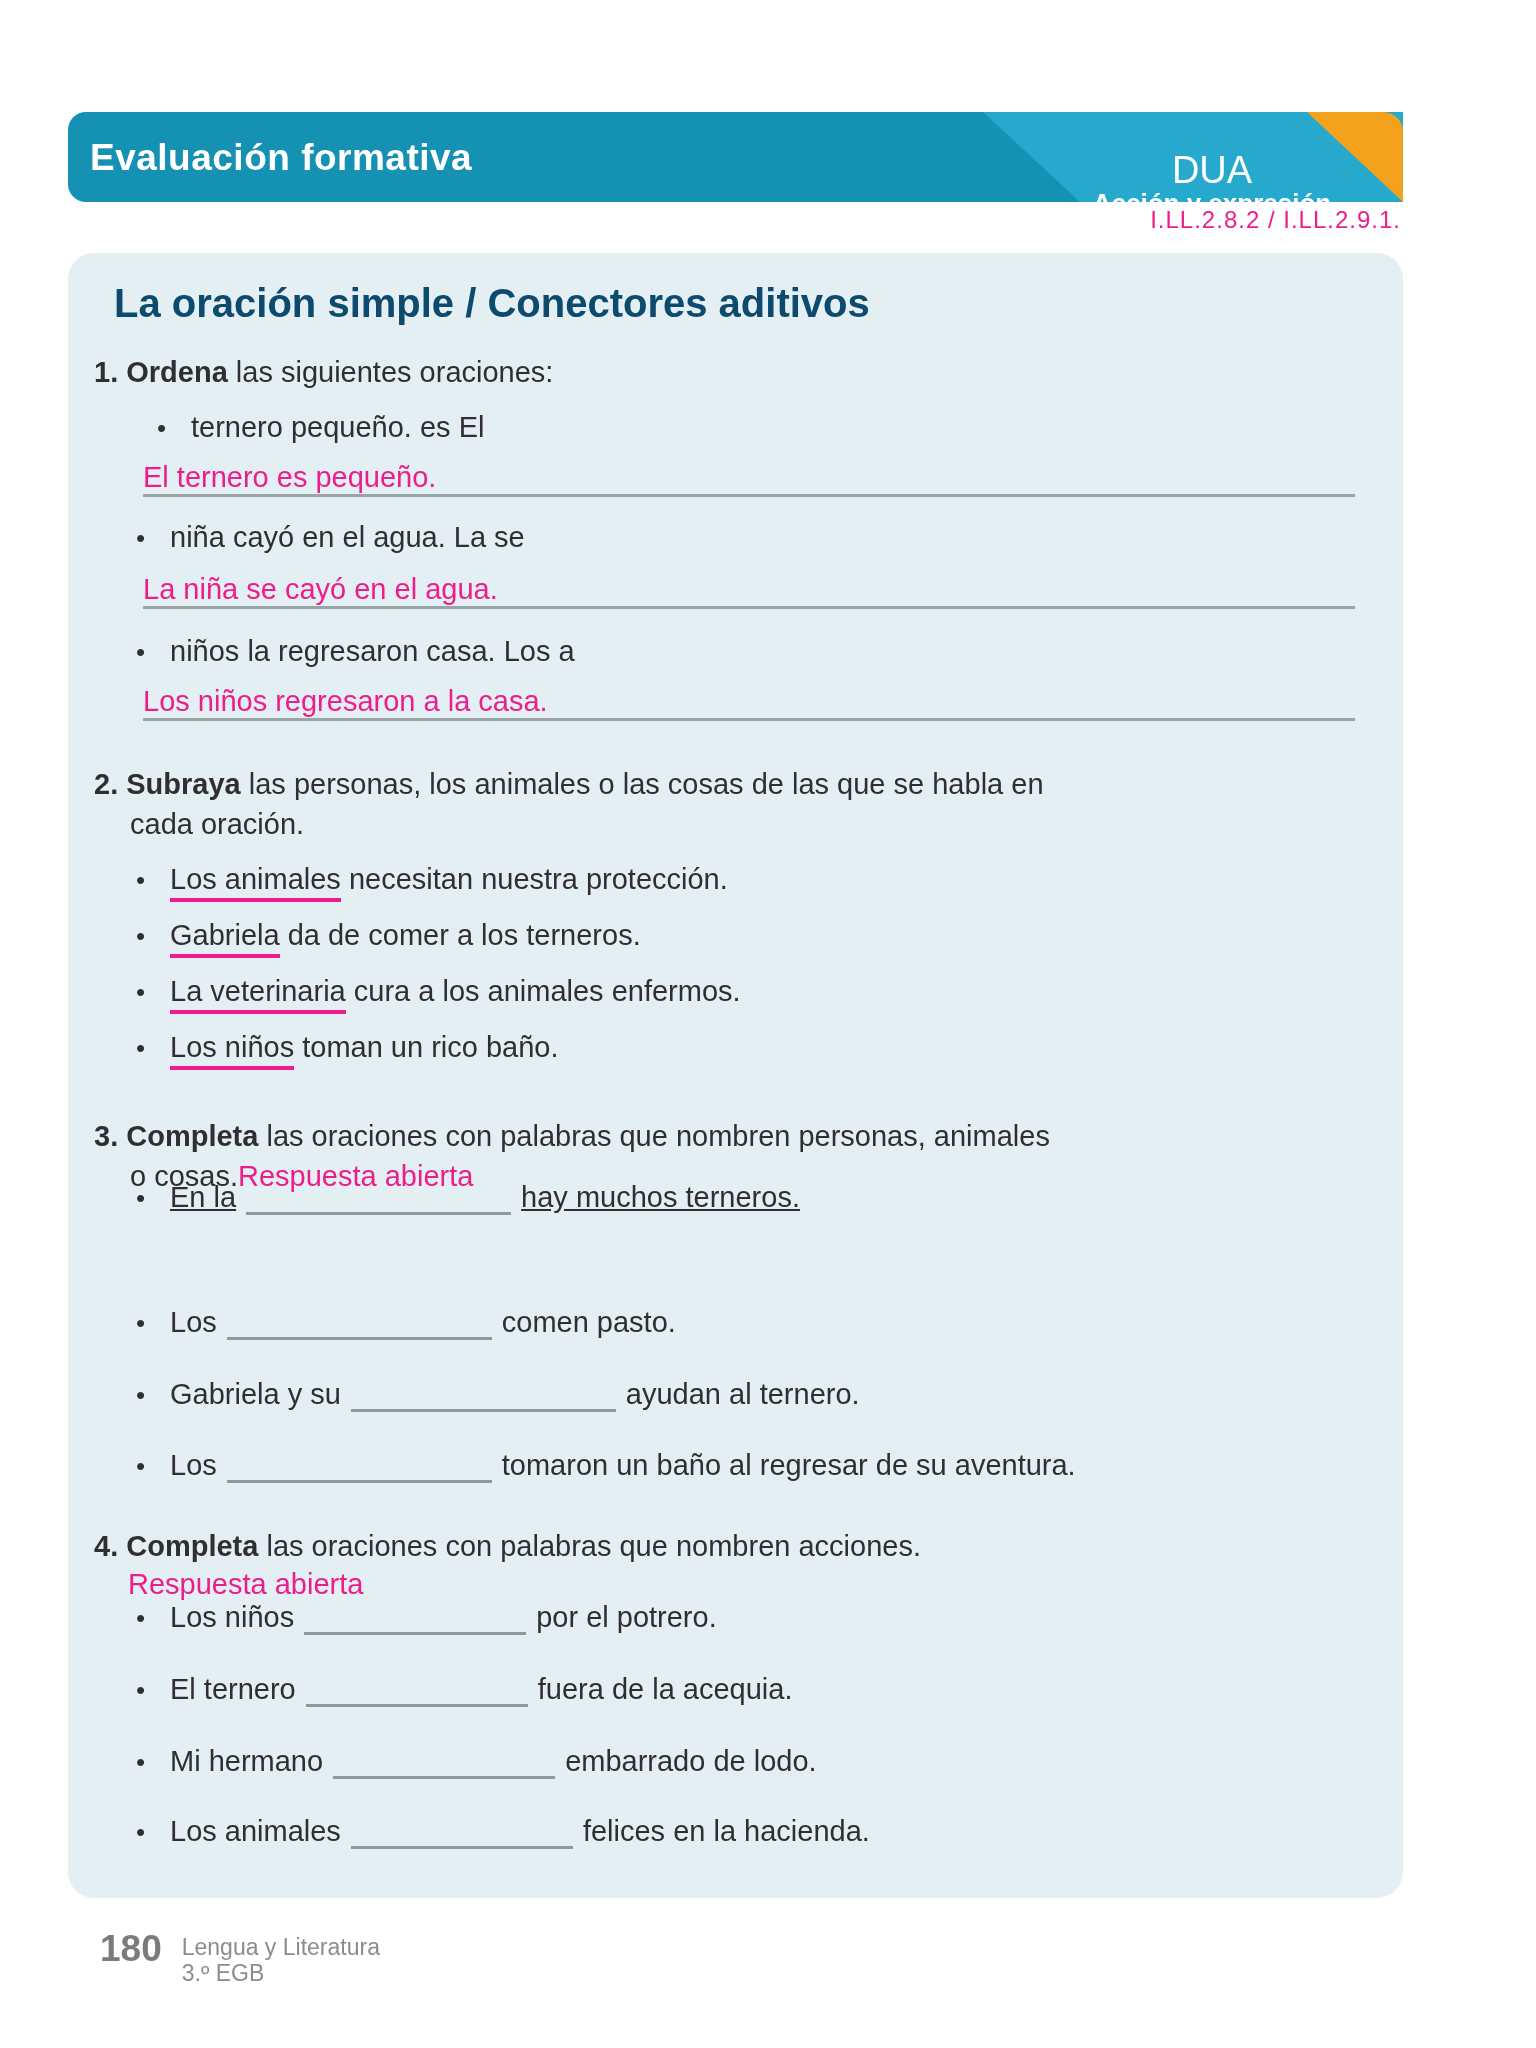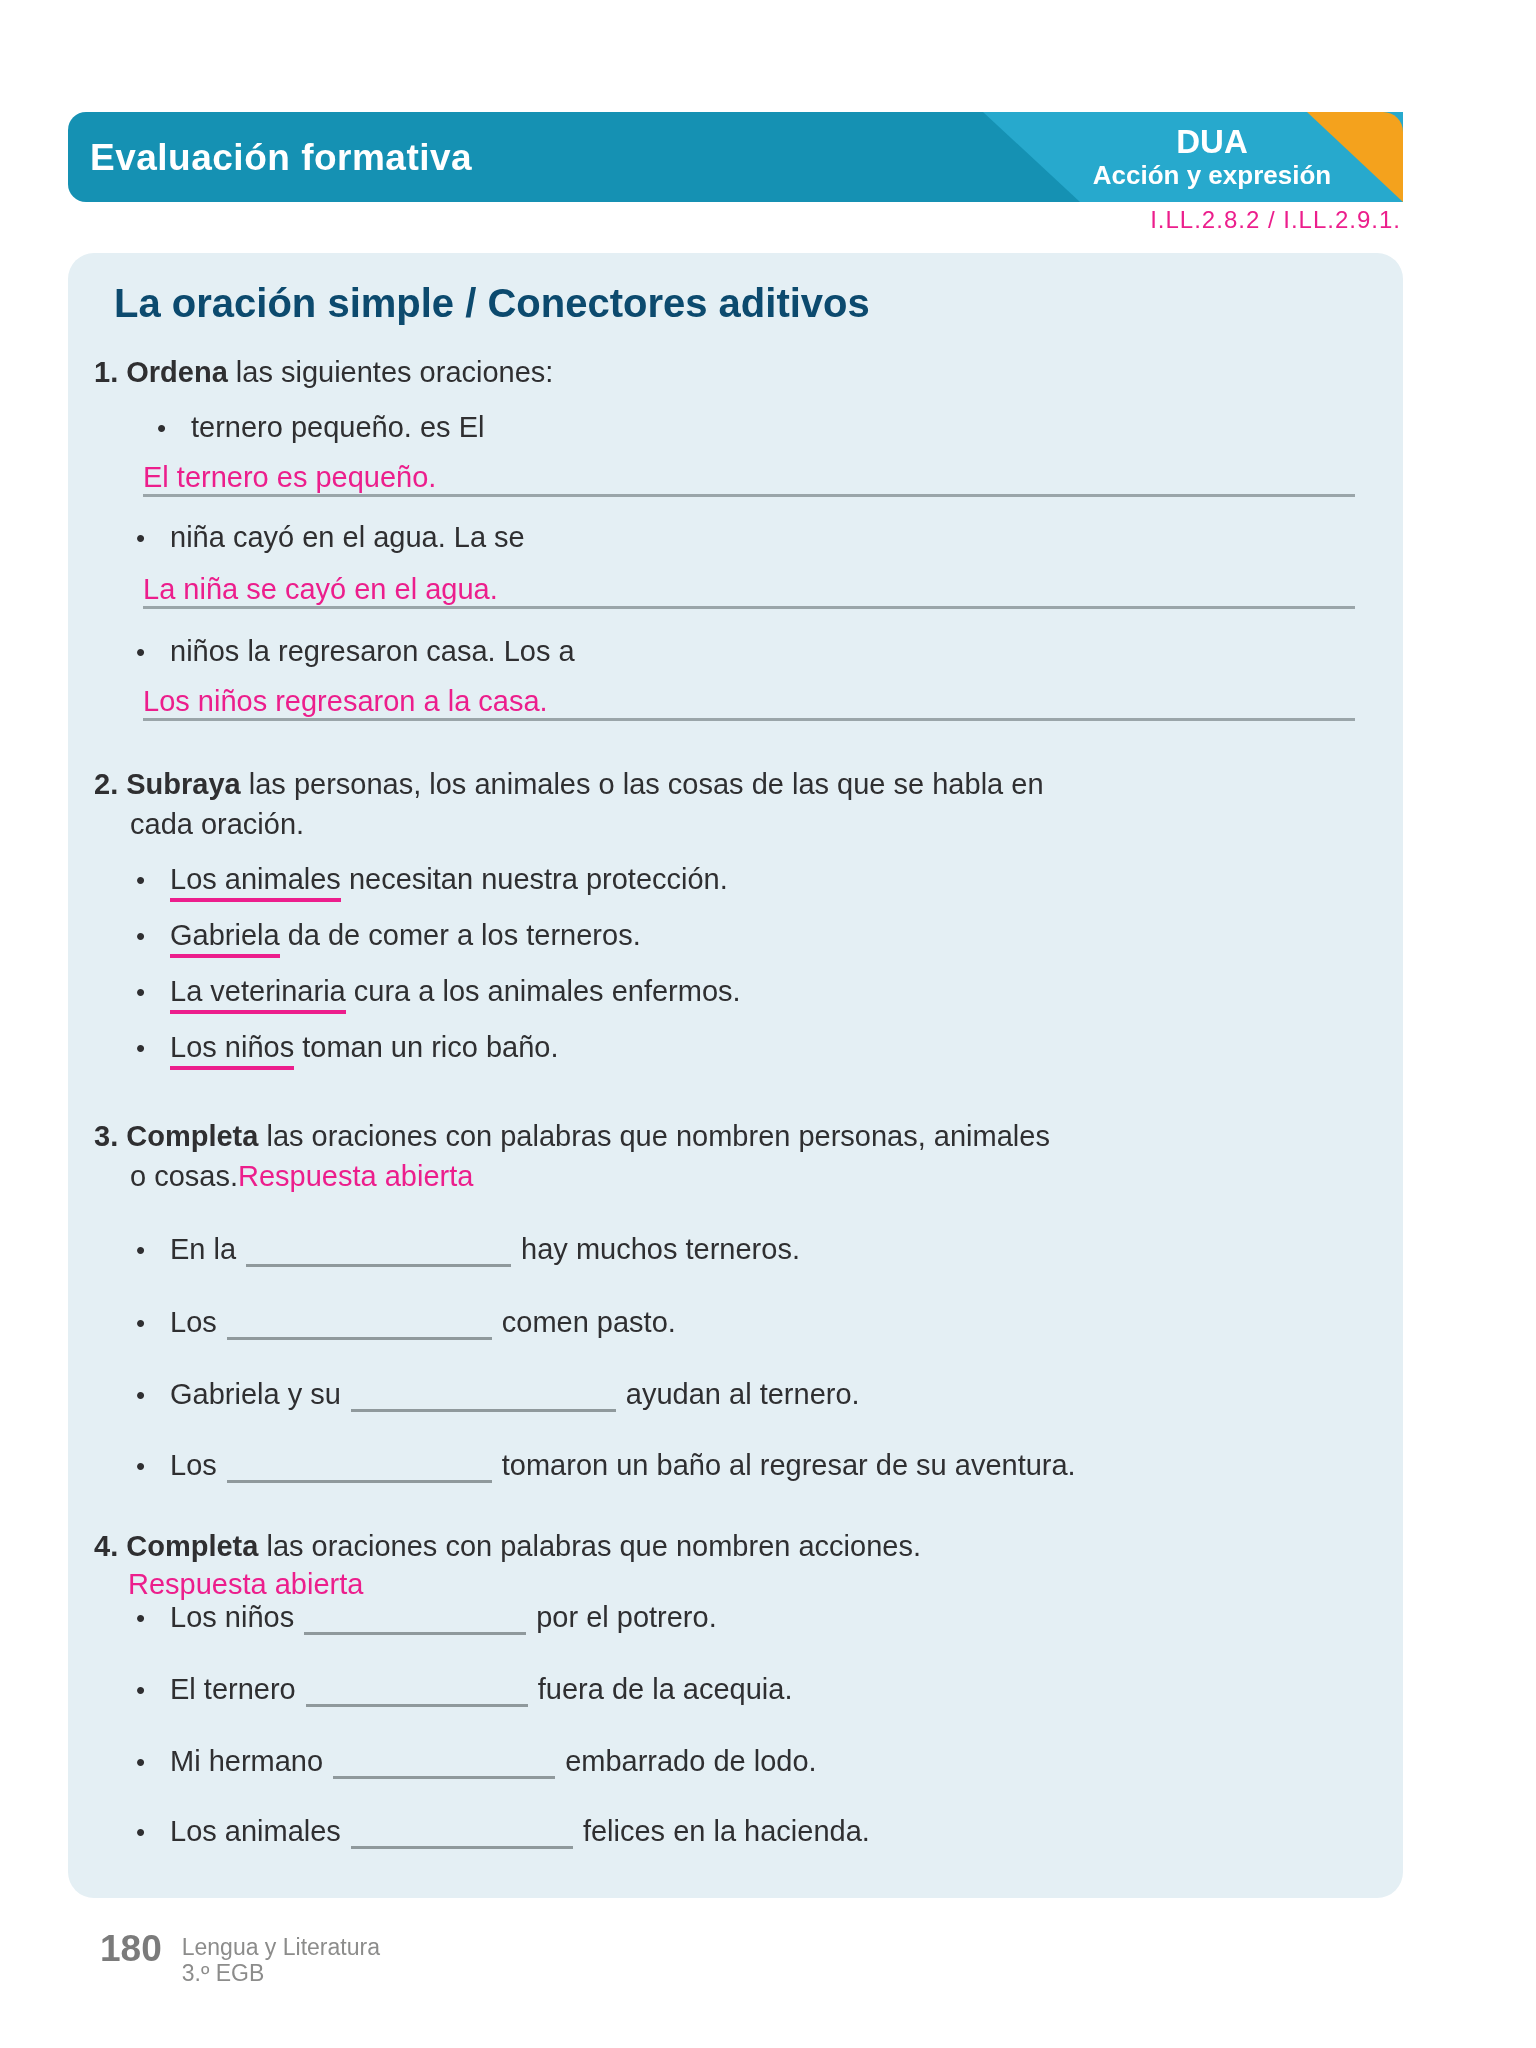--- a/index.html
+++ b/index.html
@@ -20,21 +20,21 @@
   .header-orange {
     position:absolute; top:0; right:0; width:96px; height:90px;
     background:#f4a21d; border-radius:0 20px 0 0;
     clip-path:polygon(0 0, 100% 0, 100% 100%);
   }
   .header-title {
     position:absolute; left:22px; top:25px; color:#ffffff;
     font-size:37px; font-weight:bold; letter-spacing:0.5px;
   }
   .dua-block { position:absolute; left:994px; top:12px; width:300px; text-align:center; color:#ffffff; }
-  .dua-title { font-size:33px; font-weight:bold; line-height:36px; }
+  .dua-title { font-size:38px; font-weight:normal; line-height:36px;margin-top:28px; }
   .dua-sub   { font-size:26px; font-weight:bold; line-height:30px; }
   .standards {
     position:absolute; left:68px; top:206px; width:1333px; text-align:right;
     color:#ec1e8c; font-size:24px; letter-spacing:1px;
   }
   
   .panel {
     position:absolute; left:68px; top:253px; width:1335px; height:1645px;
     background:#e4eff4; border-radius:26px;
   }
@@ -98,21 +98,21 @@
     <div class="b-row" style="top:666px;"><span class="dot">•</span><span class="subject">Gabriela</span><span> da de comer a los terneros.</span></div>
     <div class="b-row" style="top:778px;"><span class="dot">•</span><span class="subject">Los niños</span><span> toman un rico baño.</span></div>
     <div class="b-row" style="top:722px;"><span class="dot">•</span><span class="subject">La veterinaria</span><span> cura a los animales enfermos.</span></div>
 
     <div class="ex-head" style="top:867px;">
       <b><span>3.</span> <span>Completa</span></b><span> las oraciones con palabras que nombren personas, animales</span>
     </div>
     <div class="ex-cont" style="top:907px;">
       <span>o cosas.</span><span class="note-pink">Respuesta abierta</span>
     </div>
-    <div class="b-row" style="top:980px;"><span class="dot">•</span><span>En la</span><span class="blank w3"></span><span>hay muchos terneros.</span></div>
+    <div class="b-row" style="top:928px;text-decoration:underline;"><span class="dot">•</span><span>En la</span><span class="blank w3"></span><span>hay muchos terneros.</span></div>
     <div class="b-row" style="top:1053px;"><span class="dot">•</span><span>Los</span><span class="blank w3"></span><span>comen pasto.</span></div>
     <div class="b-row" style="top:1196px;"><span class="dot">•</span><span>Los</span><span class="blank w3"></span><span>tomaron un baño al regresar de su aventura.</span></div>
     <div class="b-row" style="top:1125px;"><span class="dot">•</span><span>Gabriela y su</span><span class="blank w3"></span><span>ayudan al ternero.</span></div>
 
     <div class="ex-head" style="top:1277px;">
       <b><span>4.</span> <span>Completa</span></b><span> las oraciones con palabras que nombren acciones.</span>
     </div>
     <div class="ex-cont note-pink" style="top:1315px; left:60px;">Respuesta abierta</div>
     <div class="b-row" style="top:1348px;"><span class="dot">•</span><span>Los niños</span><span class="blank w4"></span><span>por el potrero.</span></div>
     <div class="b-row" style="top:1420px;"><span class="dot">•</span><span>El ternero</span><span class="blank w4"></span><span>fuera de la acequia.</span></div>

